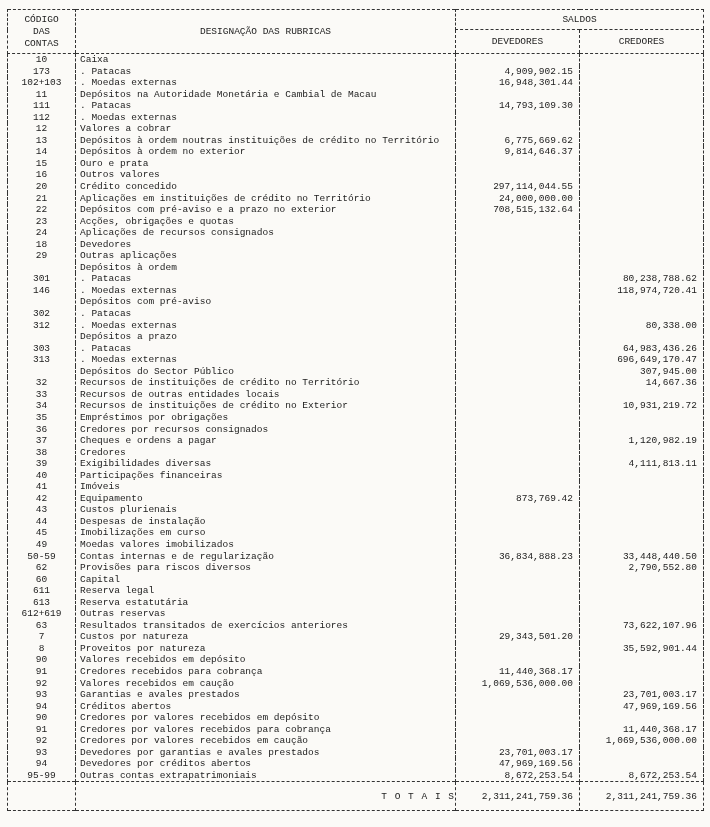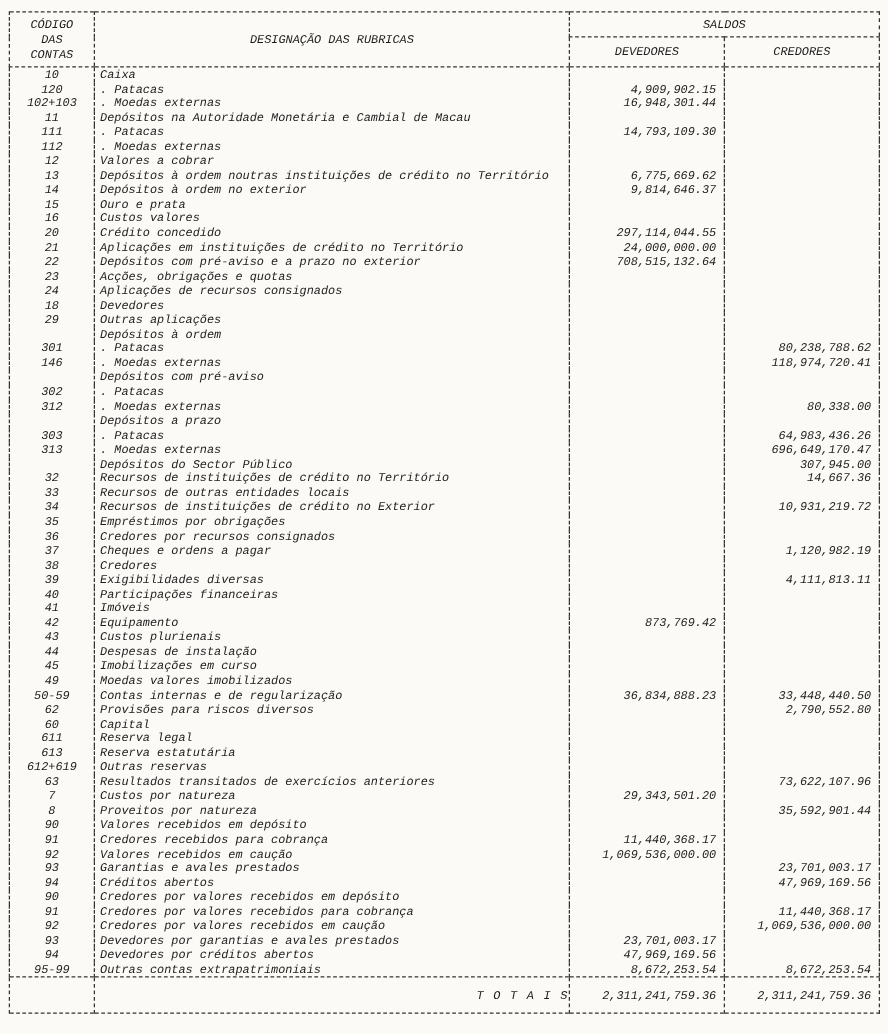--- a/index.html
+++ b/index.html
@@ -15,21 +15,20 @@
     width: 710px;
     height: 827px;
     box-sizing: border-box;
     padding: 9px 7px 0 7px;
   }
   table {
     width: 100%;
     border-collapse: collapse;
     table-layout: fixed;
     border: 1px dashed #333;
-    font-style: italic;
   }
   col.w-code  { width: 68px; }
   col.w-desig { width: 380px; }
   col.w-dev   { width: 124px; }
   col.w-cred  { width: 124px; }
 
   th, td {
     padding: 0;
     font-weight: normal;
     font-size: 9.5px;
@@ -88,21 +87,21 @@
       </tr>
     </thead>
     <tbody id="tbody">
         <tr>
           <td class="col-code">10</td>
           <td class="col-desig">Caixa</td>
           <td class="num"></td>
           <td class="num"></td>
         </tr>
         <tr>
-          <td class="col-code">120</td>
+          <td class="col-code">173</td>
           <td class="col-desig">. Patacas</td>
           <td class="num">4,909,902.15</td>
           <td class="num"></td>
         </tr>
         <tr>
           <td class="col-code">102+103</td>
           <td class="col-desig">. Moedas externas</td>
           <td class="num">16,948,301.44</td>
           <td class="num"></td>
         </tr>
@@ -143,21 +142,21 @@
           <td class="num"></td>
         </tr>
         <tr>
           <td class="col-code">15</td>
           <td class="col-desig">Ouro e prata</td>
           <td class="num"></td>
           <td class="num"></td>
         </tr>
         <tr>
           <td class="col-code">16</td>
-          <td class="col-desig">Custos valores</td>
+          <td class="col-desig">Outros valores</td>
           <td class="num"></td>
           <td class="num"></td>
         </tr>
         <tr>
           <td class="col-code">20</td>
           <td class="col-desig">Crédito concedido</td>
           <td class="num">297,114,044.55</td>
           <td class="num"></td>
         </tr>
         <tr>

